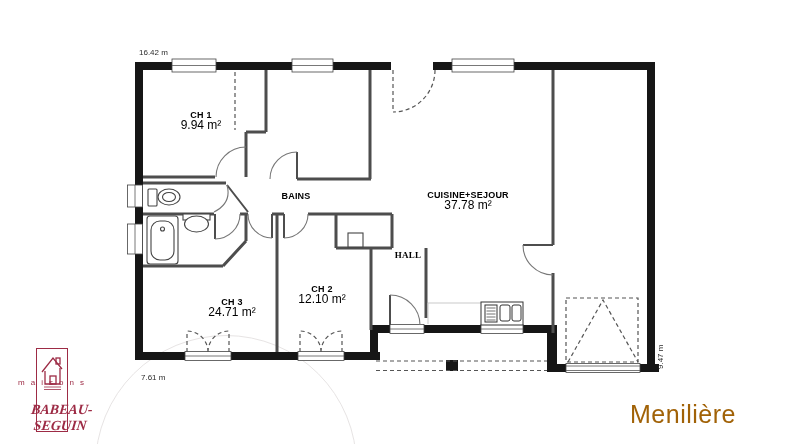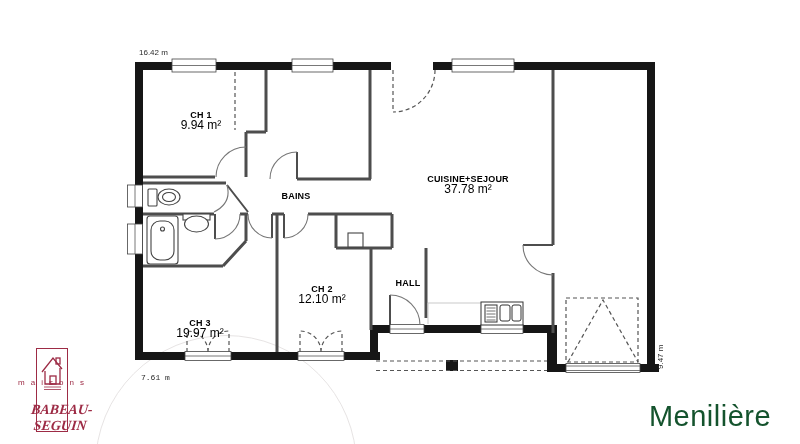--- a/index.html
+++ b/index.html
@@ -14,22 +14,22 @@
   
   .logo-circle{position:absolute;left:95px;top:335px;width:260px;height:260px;border-radius:50%;
                border:1px solid #e7e4e4;}
   .logo-rect{position:absolute;left:36px;top:348px;width:30px;height:82px;border:1px solid #9d2b45;}
   .logo-house{position:absolute;left:38px;top:352px;}
   .logo-maisons{position:absolute;left:8px;top:378px;width:92px;text-align:center;
                 color:#9d2b45;font-size:8px;font-weight:normal;letter-spacing:6px;}
   .logo-name{position:absolute;left:6px;top:402px;width:110px;text-align:center;color:#9d2b45;
              font-family:"Liberation Serif",serif;font-style:italic;font-weight:bold;
              font-size:14px;transform:skewX(-6deg);letter-spacing:0px;}
-  .plan-title{position:absolute;left:630px;top:400px;width:160px;text-align:center;
-              color:#14532d;font-size:29px;letter-spacing:.5px;}
+  .plan-title{position:absolute;left:630px;top:400px;width:160px;text-align:left;
+              color:#a16207;font-size:25px;letter-spacing:.5px;}
 </style>
 </head>
 <body>
 
 <div id="screen">
 
   <div class="logo-circle"></div>
 
   <svg width="800" height="444" viewBox="0 0 800 444">
 
@@ -103,42 +103,42 @@
     <g fill="#fff" stroke="#333" stroke-width="1">
       <rect x="481" y="302" width="42" height="23"></rect>
       <rect x="485" y="305" width="12" height="17"></rect>
       <path d="M486.5 308 H495.5 M486.5 311 H495.5 M486.5 314 H495.5 M486.5 317 H495.5 M486.5 320 H495.5" stroke-width="0.7"></path>
       <rect x="500" y="305" width="10" height="16" rx="2"></rect>
       <rect x="512" y="305" width="9" height="16" rx="2"></rect>
     </g>
   </svg>
 
   <div class="dim" style="left:139px;top:48px;">16.42 m</div>
-  <div class="dim" style="left:141px;top:373px;font-family:Liberation Mono, monospace;">7.61 m</div>
+  <div class="dim" style="left:141px;top:373px;">7.61 m</div>
   <div class="dim dim-right">9.47 m</div>
 
   <div class="lbl" style="left:161px;top:110px;width:80px;">
     <div class="nm">CH 1</div>
     <div class="ar">9.94 m²</div>
   </div>
   <div class="lbl" style="left:256px;top:191px;width:80px;">
     <div class="nm">BAINS</div>
   </div>
-  <div class="lbl" style="left:160px;top:297px;width:80px;margin-top:21px;">
+  <div class="lbl" style="left:192px;top:297px;width:80px;">
     <div class="nm">CH 3</div>
-    <div class="ar">19.97 m²</div>
+    <div class="ar">24.71 m²</div>
   </div>
   <div class="lbl" style="left:282px;top:284px;width:80px;">
     <div class="nm">CH 2</div>
     <div class="ar">12.10 m²</div>
   </div>
-  <div class="lbl" style="left:368px;top:278px;width:80px;">
+  <div class="lbl" style="left:368px;top:250px;width:80px;font-family:Liberation Serif, serif;">
     <div class="nm">HALL</div>
   </div>
-  <div class="lbl" style="left:418px;top:174px;width:100px;">
+  <div class="lbl" style="left:418px;top:190px;width:100px;">
     <div class="nm">CUISINE+SEJOUR</div>
     <div class="ar">37.78 m²</div>
   </div>
 
   <div class="logo-rect"></div>
   <svg class="logo-house" width="28" height="40" viewBox="0 0 28 40">
     <g stroke="#9d2b45" fill="none" stroke-width="1.3">
       <path d="M4 20 L15 6 L24 17"></path>
       <rect x="18" y="6" width="4" height="6"></rect>
       <path d="M7 19 V32 H22 V16"></path>

